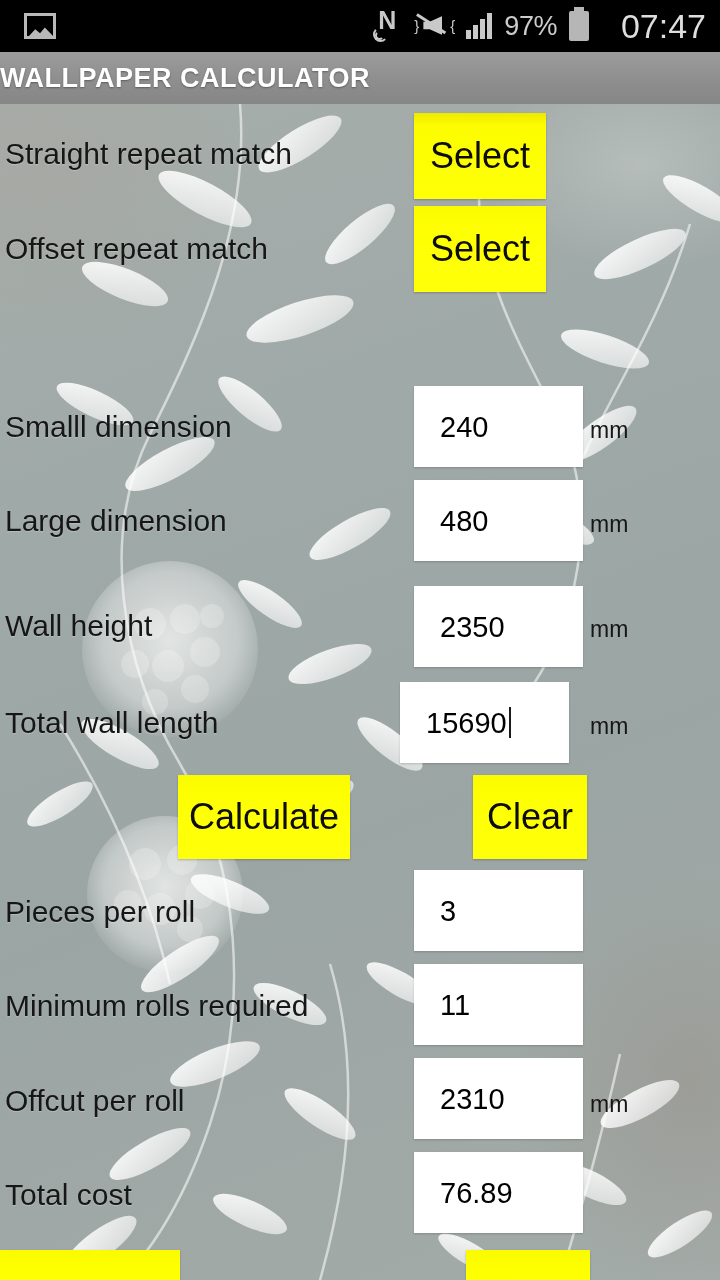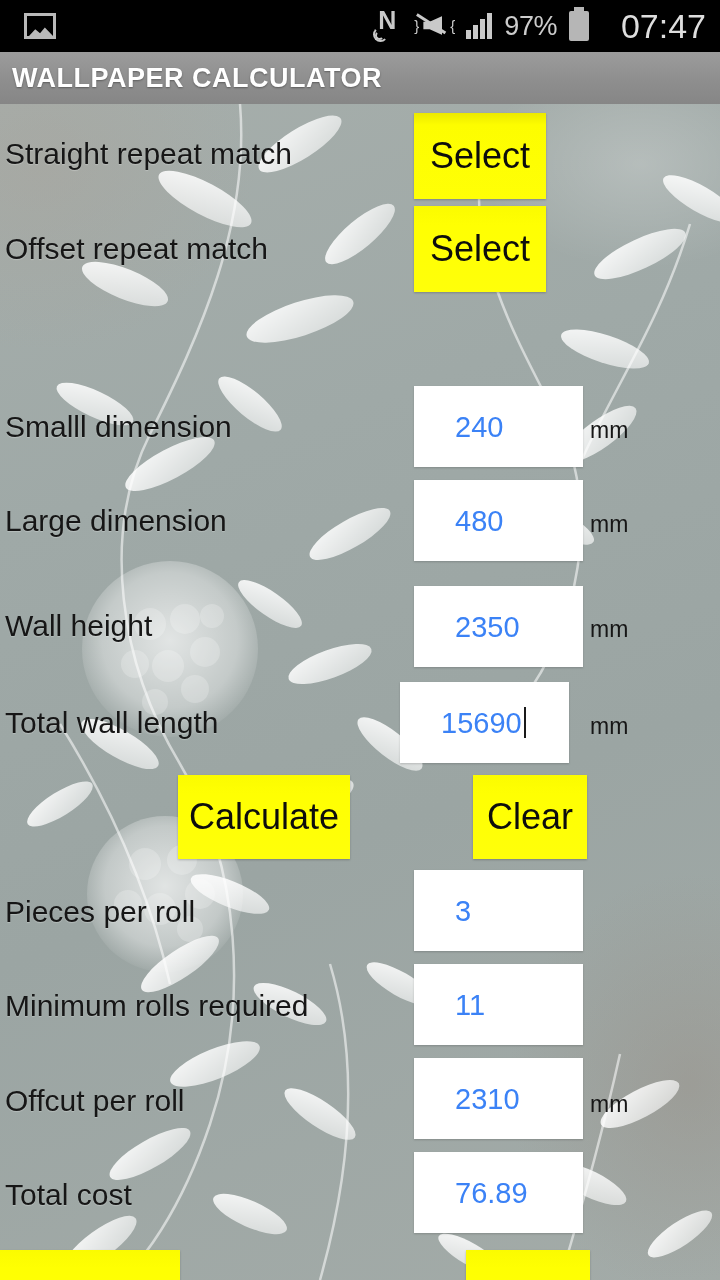--- a/index.html
+++ b/index.html
@@ -67,21 +67,21 @@
   .clock{ color:#dedede; font-size:34px; letter-spacing:0px; margin-left:20px; }
 
   
   #title-bar{
     position:absolute; left:0; top:52px; width:720px; height:52px;
     background:linear-gradient(to bottom,#9c9c9c 0%,#8e8e8e 55%,#868686 100%);
     display:flex; align-items:center;
   }
   #title-bar .title{
     color:#fff; font-size:27px; font-weight:bold; letter-spacing:.5px;
-    padding-left:12px; text-shadow:0 1px 2px rgba(0,0,0,.35);
+    padding-left:0; text-shadow:0 1px 2px rgba(0,0,0,.35);
   }
 
   
   #content{
     position:absolute; left:0; top:104px; width:720px; height:1176px;
     overflow:hidden;
     background:
       radial-gradient(ellipse 230px 150px at 640px 60px, rgba(255,255,255,.22), transparent 70%),
       radial-gradient(ellipse 300px 260px at 40px 60px, rgba(170,160,150,.35), transparent 72%),
       radial-gradient(ellipse 260px 300px at 690px 980px, rgba(150,138,128,.40), transparent 70%),
@@ -97,21 +97,21 @@
   }
   .unit{
     position:absolute; color:#161616; font-size:23px; line-height:32px;
   }
   .field{
     position:absolute; background:#fff;
     box-shadow:0 1px 2px rgba(0,0,0,.18);
     display:flex; align-items:center;
   }
   .field .val{
-    font-size:29px; color:#3b82f6; padding-left:41px; line-height:32px;
+    font-size:29px; color:#000000; padding-left:26px; line-height:32px;
     font-family:"Liberation Sans", sans-serif;
   }
   .caret{
     display:inline-block; width:2px; height:31px; background:#1a1a1a;
     margin-left:2px; vertical-align:middle;
   }
   .ybtn{
     position:absolute; background:linear-gradient(to bottom,#fbfb00 0%,#ffff02 22%,#ffff0a 100%);
     color:#0d0d0d; display:flex; align-items:center; justify-content:center;
     font-size:36px; box-shadow:0 1px 2px rgba(0,0,0,.22);

